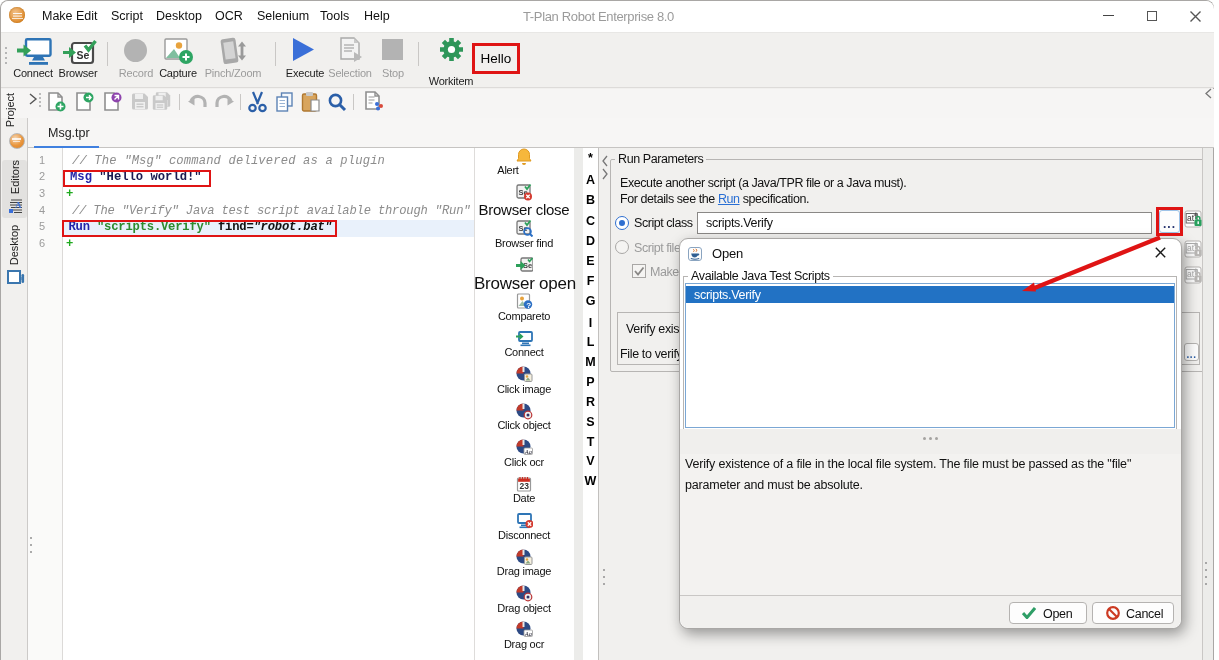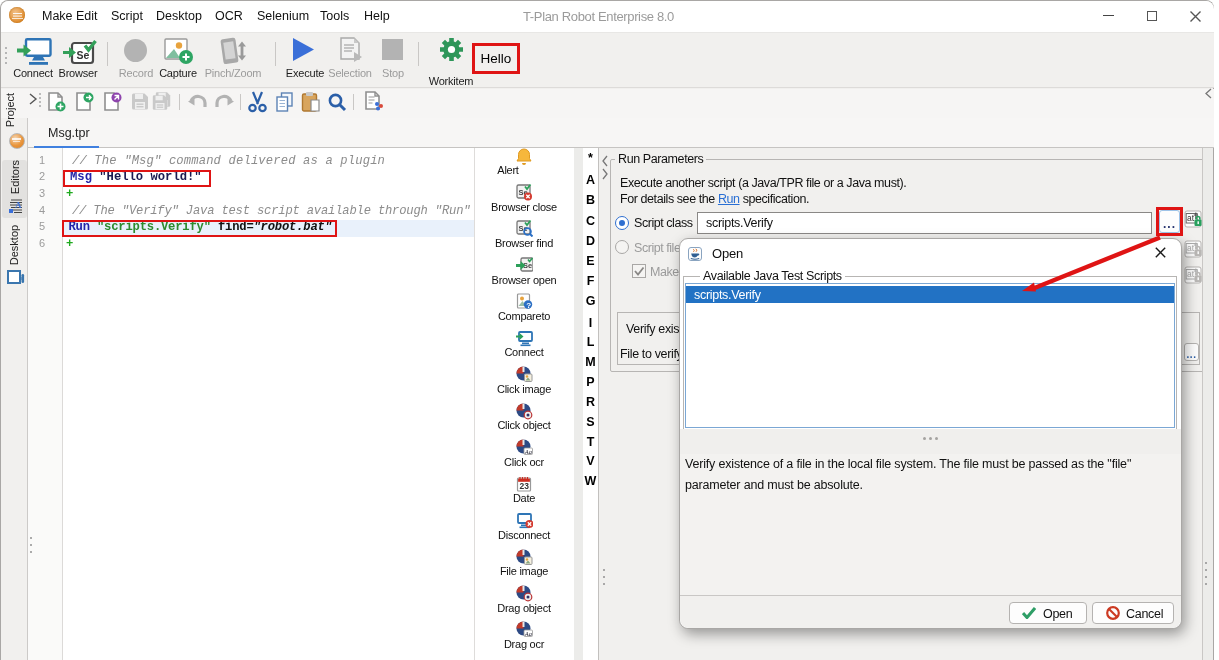--- a/index.html
+++ b/index.html
@@ -247,36 +247,36 @@
     <path d="M7 16 a2 2 0 0 0 4 0 z" fill="#e09a20"></path>
   </svg>
 <div class="abs" style="left:458px;top:164.1px;width:100px;text-align:center;font-size:11px;letter-spacing:-.25px;color:#111;white-space:nowrap">Alert</div>
 <svg class="abs" style="left:515px;top:182.9px" width="18" height="18" viewBox="0 0 18 18">
     <rect x="2" y="2" width="13" height="13" rx="1.5" fill="#f2f2f2" stroke="#777" stroke-width="1.3"></rect>
     <text x="3.5" y="12" font-size="7.5" font-weight="bold" fill="#444" font-family="Liberation Sans">Se</text>
     <path d="M10 3.5 l2 2.5 3.5-4.5" stroke="#2ca05a" stroke-width="1.8" fill="none"></path>
     <circle cx="13" cy="13.5" r="4" fill="#d43a2f"></circle>
     <path d="M11.3 11.8 l3.4 3.4 m0 -3.4 l-3.4 3.4" stroke="#fff" stroke-width="1.3"></path>
   </svg>
-<div class="abs" style="left:474px;top:200.5px;width:100px;text-align:center;font-size:11px;letter-spacing:-.25px;color:#111;white-space:nowrap">Browser close</div>
+<div class="abs" style="left:474px;top:200.5px;width:100px;text-align:center;font-size:15px;letter-spacing:-.25px;color:#111;white-space:nowrap">Browser close</div>
 <svg class="abs" style="left:515px;top:219.4px" width="18" height="18" viewBox="0 0 18 18">
     <rect x="2" y="2" width="13" height="13" rx="1.5" fill="#f2f2f2" stroke="#777" stroke-width="1.3"></rect>
     <text x="3.5" y="12" font-size="7.5" font-weight="bold" fill="#444" font-family="Liberation Sans">Se</text>
     <path d="M10 3.5 l2 2.5 3.5-4.5" stroke="#2ca05a" stroke-width="1.8" fill="none"></path>
     <circle cx="12.5" cy="12.5" r="3.4" fill="none" stroke="#2b6fc4" stroke-width="1.8"></circle>
     <path d="M15 15 l2.5 2.5" stroke="#2b6fc4" stroke-width="2"></path>
   </svg>
 <div class="abs" style="left:474px;top:237.0px;width:100px;text-align:center;font-size:11px;letter-spacing:-.25px;color:#111;white-space:nowrap">Browser find</div>
 <svg class="abs" style="left:515px;top:255.9px" width="18" height="18" viewBox="0 0 18 18">
     <rect x="6" y="2" width="12" height="13" rx="1.5" fill="#f2f2f2" stroke="#777" stroke-width="1.3"></rect>
     <text x="8" y="12" font-size="7.5" font-weight="bold" fill="#444" font-family="Liberation Sans">Se</text>
     <path d="M13 3.5 l1.5 2 3-3.5" stroke="#2ca05a" stroke-width="1.6" fill="none"></path>
     <path d="M1 8 h4.5 v-3 l5 4.5 -5 4.5 v-3 H1 z" fill="#2ca05a"></path>
   </svg>
-<div class="abs" style="left:474px;top:273.5px;width:100px;text-align:center;font-size:11px;letter-spacing:-.25px;color:#111;white-space:nowrap">Browser open</div>
+<div class="abs" style="left:474px;top:273.5px;width:100px;text-align:center;font-size:17px;letter-spacing:-.25px;color:#111;white-space:nowrap">Browser open</div>
 <svg class="abs" style="left:515px;top:292.3px" width="18" height="18" viewBox="0 0 18 18">
     <rect x="2.5" y="2" width="12" height="14" rx="1" fill="#fff" stroke="#999" stroke-width="1.2"></rect>
     <circle cx="7" cy="6.5" r="2" fill="#e8a33d"></circle>
     <path d="M3.5 14 l4-5 3.5 5 z" fill="#9bbfa8"></path>
     <circle cx="13" cy="12.5" r="4.2" fill="#2b6fc4"></circle>
     <text x="11.3" y="15.5" font-size="8" font-weight="bold" fill="#fff" font-family="Liberation Sans">?</text>
   </svg>
 <div class="abs" style="left:474px;top:309.9px;width:100px;text-align:center;font-size:11px;letter-spacing:-.25px;color:#111;white-space:nowrap">Compareto</div>
 <svg class="abs" style="left:515px;top:328.8px" width="18" height="18" viewBox="0 0 18 18">
     <rect x="4" y="3" width="13" height="9" rx="1" fill="#fff" stroke="#2e75b6" stroke-width="1.8"></rect>
@@ -326,21 +326,21 @@
   </svg>
 <div class="abs" style="left:474px;top:528.6px;width:100px;text-align:center;font-size:11px;letter-spacing:-.25px;color:#111;white-space:nowrap">Disconnect</div>
 <svg class="abs" style="left:515px;top:547.5px" width="18" height="18" viewBox="0 0 18 18">
     <circle cx="8.5" cy="8.5" r="7" fill="#2d4a84"></circle>
     <path d="M8.5 8.5 L8.5 1.5 A7 7 0 0 0 1.5 8.5 z" fill="#c13a2a"></path>
     <rect x="7.5" y="1.5" width="2" height="5.5" fill="#e8e8e8"></rect>
     <rect x="9.5" y="9" width="7.5" height="7.5" rx="1" fill="#f5f0e0" stroke="#999" stroke-width="1"></rect>
     <circle cx="12" cy="11.5" r="1.2" fill="#e8a33d"></circle>
     <path d="M10.5 15.5 l2.5-3 2.5 3 z" fill="#8aa87f"></path>
   </svg>
-<div class="abs" style="left:474px;top:565.1px;width:100px;text-align:center;font-size:11px;letter-spacing:-.25px;color:#111;white-space:nowrap">File image</div>
+<div class="abs" style="left:474px;top:565.1px;width:100px;text-align:center;font-size:11px;letter-spacing:-.25px;color:#111;white-space:nowrap">Drag image</div>
 <svg class="abs" style="left:515px;top:583.9px" width="18" height="18" viewBox="0 0 18 18">
     <circle cx="8.5" cy="8.5" r="7" fill="#2d4a84"></circle>
     <path d="M8.5 8.5 L8.5 1.5 A7 7 0 0 0 1.5 8.5 z" fill="#c13a2a"></path>
     <rect x="7.5" y="1.5" width="2" height="5.5" fill="#e8e8e8"></rect>
     <circle cx="13" cy="13" r="3.8" fill="#eee" stroke="#b33" stroke-width="1.2"></circle>
     <circle cx="13" cy="13" r="1.5" fill="#336"></circle>
   </svg>
 <div class="abs" style="left:474px;top:601.5px;width:100px;text-align:center;font-size:11px;letter-spacing:-.25px;color:#111;white-space:nowrap">Drag object</div>
 <svg class="abs" style="left:515px;top:620.4px" width="18" height="18" viewBox="0 0 18 18">
     <circle cx="8.5" cy="8.5" r="7" fill="#2d4a84"></circle>
@@ -443,21 +443,21 @@
 <rect x=".5" y=".5" width="13" height="13" rx="2.5" fill="#fdfdfd" stroke="#8aa4c0" stroke-width="1"></rect>
 <path d="M5.3 2.2 q1.8 1 .2 2.6 M7.8 1.8 q2 1.3 .2 3" stroke="#d86613" stroke-width=".9" fill="none"></path>
 <path d="M3.2 6.5 h7 q1.8 .3 .8 1.6 q-.7 .8 -1.6 .6 q-.6 1.8 -2.7 1.8 q-2.4 0 -3 -2 z" fill="#315f92"></path>
 <path d="M2.8 11.6 q4.2 1.4 8.4 0" stroke="#315f92" stroke-width="1.1" fill="none"></path>
 </svg>
 <div class="abs" style="left:712px;top:246px;font-size:13px;color:#111;letter-spacing:-.2px">Open</div>
 <svg class="abs" style="left:1155px;top:247px" width="11" height="11">
     <path d="M.8 .8 L10.2 10.2 M10.2 .8 L.8 10.2" stroke="#1a1a1a" stroke-width="1.4"></path>
   </svg>
 <fieldset class="abs" style="left:683px;top:269px;width:494px;height:161px;border:1px solid #b7b5b3">
-    <legend style="margin-left:16px;padding:0 3px;font-size:12.5px;color:#111;letter-spacing:-.35px">Available Java Test Scripts</legend>
+    <legend style="margin-left:4px;padding:0 3px;font-size:12.5px;color:#111;letter-spacing:-.35px">Available Java Test Scripts</legend>
   </fieldset>
 <div class="abs" style="left:685px;top:283px;width:490px;height:145px;background:#fff;border:1px solid #7ba7d4"></div>
 <div class="abs" style="left:686px;top:286px;width:488px;height:17px;background:#2272c4"></div>
 <div class="abs" style="left:694px;top:288px;font-size:12.5px;color:#fff;letter-spacing:-.3px">scripts.Verify</div>
 <div class="abs" style="left:923px;top:437px;width:3px;height:3px;border-radius:50%;background:#a5a3a1;z-index:3"></div>
 <div class="abs" style="left:929px;top:437px;width:3px;height:3px;border-radius:50%;background:#a5a3a1;z-index:3"></div>
 <div class="abs" style="left:935px;top:437px;width:3px;height:3px;border-radius:50%;background:#a5a3a1;z-index:3"></div>
 <div class="abs" style="left:680px;top:429px;width:501px;height:166px;background:#f0efed"></div>
 <div class="abs" style="left:680px;top:454px;width:501px;height:141px;background:#f3f2f0"></div>
 <div class="abs" style="left:685px;top:453.5px;width:495px;font-size:12.5px;color:#111;line-height:21px;letter-spacing:-.18px">Verify existence of a file in the local file system. The file must be passed as the "file" parameter and must be absolute.</div>

